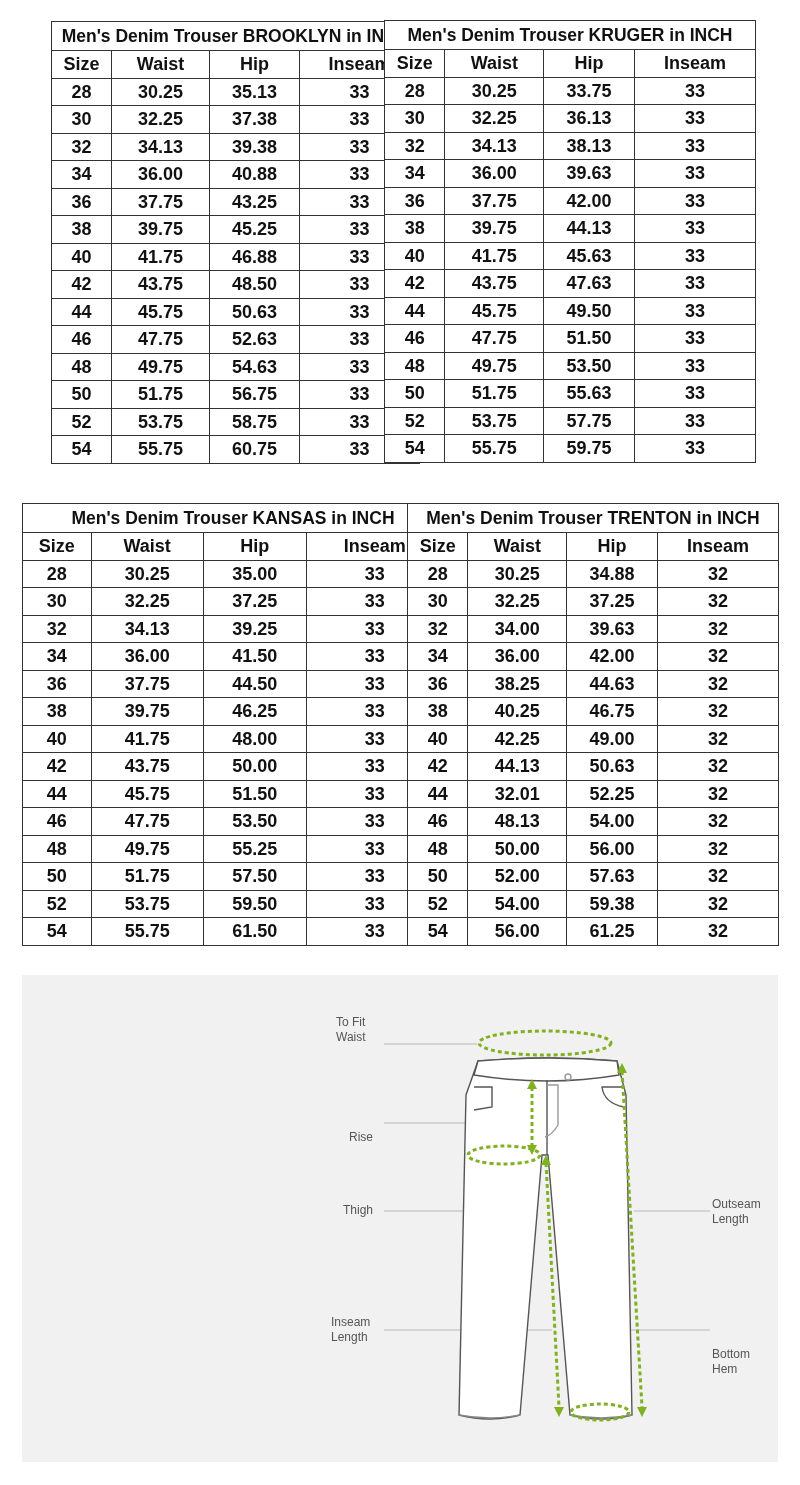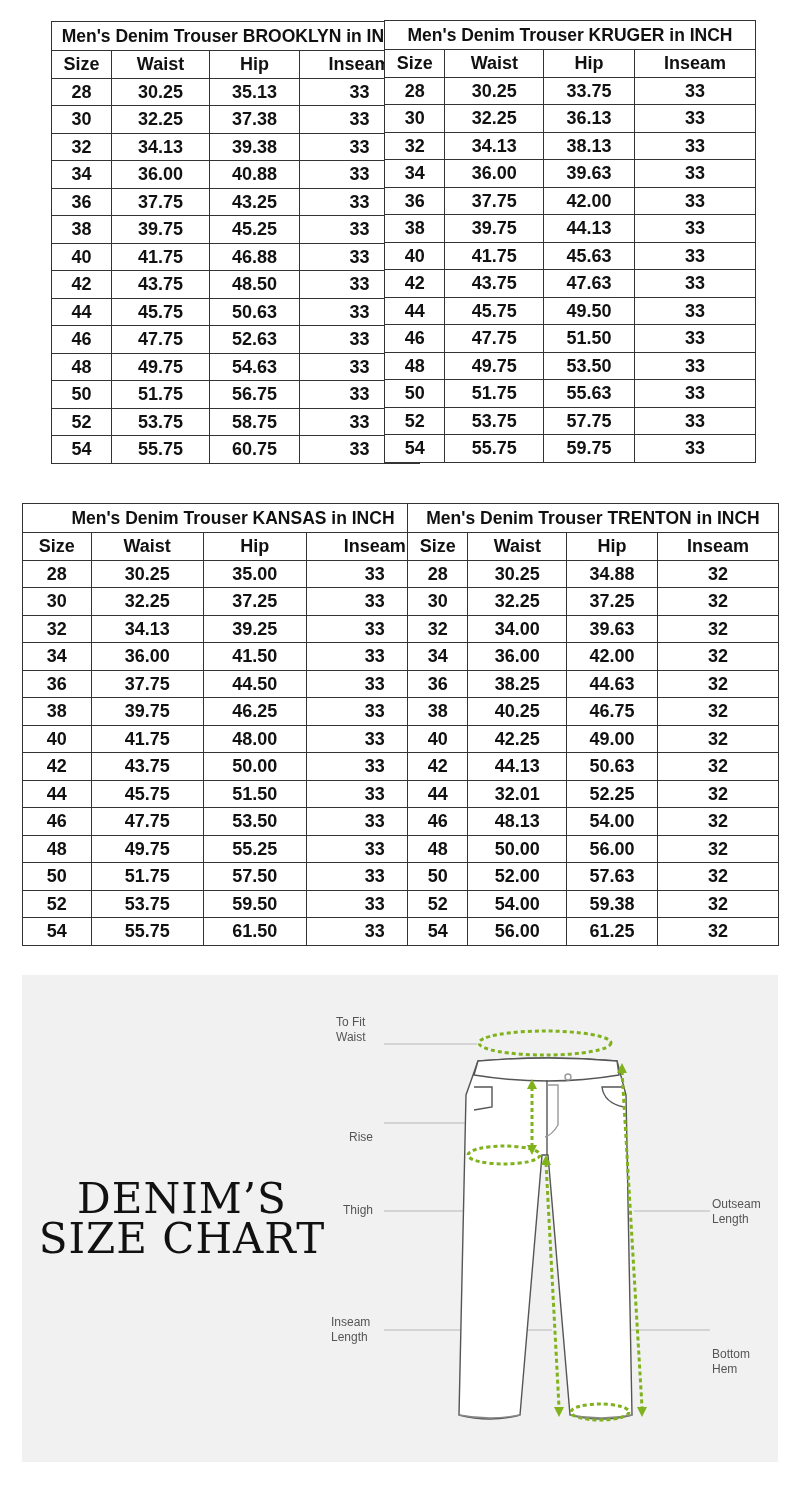--- a/index.html
+++ b/index.html
@@ -449,24 +449,20 @@
       <tr>
         <td>54</td>
         <td>56.00</td>
         <td>61.25</td>
         <td>32</td>
       </tr>
     </tbody>
 </table>
 
 <div id="diagram-panel">
-  <div id="diagram-title">
-    <span>DENIM’S</span>
-    <span>SIZE CHART</span>
-  </div>
 
   <svg id="pants" width="756" height="487" viewBox="0 0 756 487">
 
     <g stroke="#b8b8b8" stroke-width="1.2" fill="none">
       <line x1="362" y1="69" x2="455" y2="69"></line>
       <line x1="362" y1="148" x2="505" y2="148"></line>
       <polyline points="362,236 480,236 480,190"></polyline>
       <line x1="362" y1="355" x2="530" y2="355"></line>
       <line x1="612" y1="236" x2="688" y2="236"></line>
       <polyline points="688,355 578,355 578,428"></polyline>

